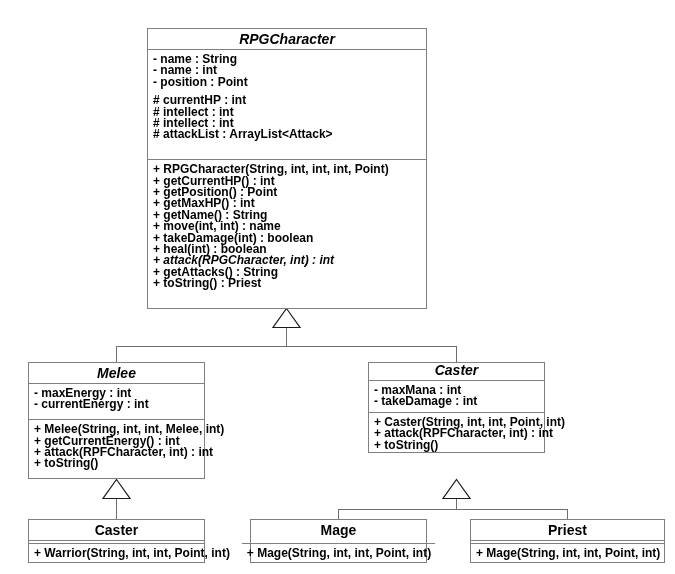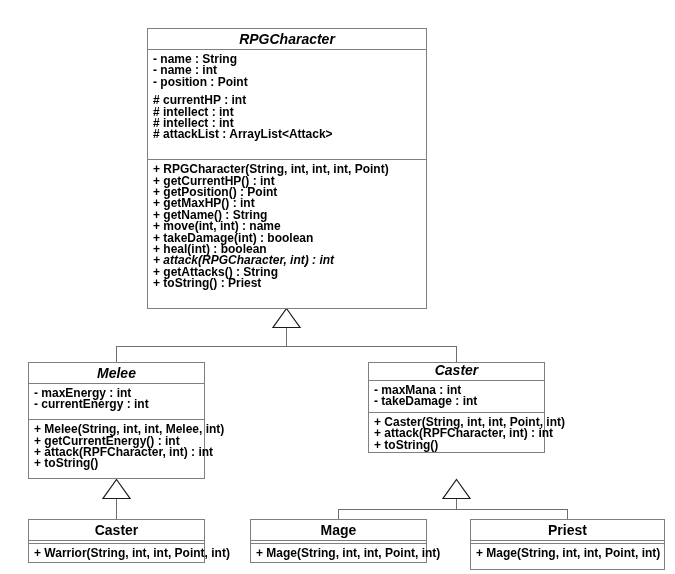--- a/index.html
+++ b/index.html
@@ -169,29 +169,29 @@
   </div>
 
   <div class="uml-class" style="left:28px; top:519px; width:177px; height:44px;">
     <div class="uml-title">Caster</div>
     <div class="uml-compartment empty-pad"></div>
     <div class="uml-compartment">
         <div class="uml-row">+ Warrior(String, int, int, Point, int)</div>
       </div>
   </div>
 
-  <div class="uml-class" style="left:250px; top:519px; width:177px; height:44px;">
+  <div class="uml-class" style="left:250px; top:519px; width:177px; height:44px;align-items:center;">
     <div class="uml-title">Mage</div>
     <div class="uml-compartment empty-pad"></div>
     <div class="uml-compartment">
         <div class="uml-row">+ Mage(String, int, int, Point, int)</div>
       </div>
   </div>
 
-  <div class="uml-class" style="left:470px; top:519px; width:195px; height:51px;">
+  <div class="uml-class" style="left:470px; top:519px; width:195px; height:44px;">
     <div class="uml-title">Priest</div>
     <div class="uml-compartment empty-pad"></div>
     <div class="uml-compartment">
         <div class="uml-row">+ Mage(String, int, int, Point, int)</div>
       </div>
   </div>
 
 </div>
 
 </body></html>

